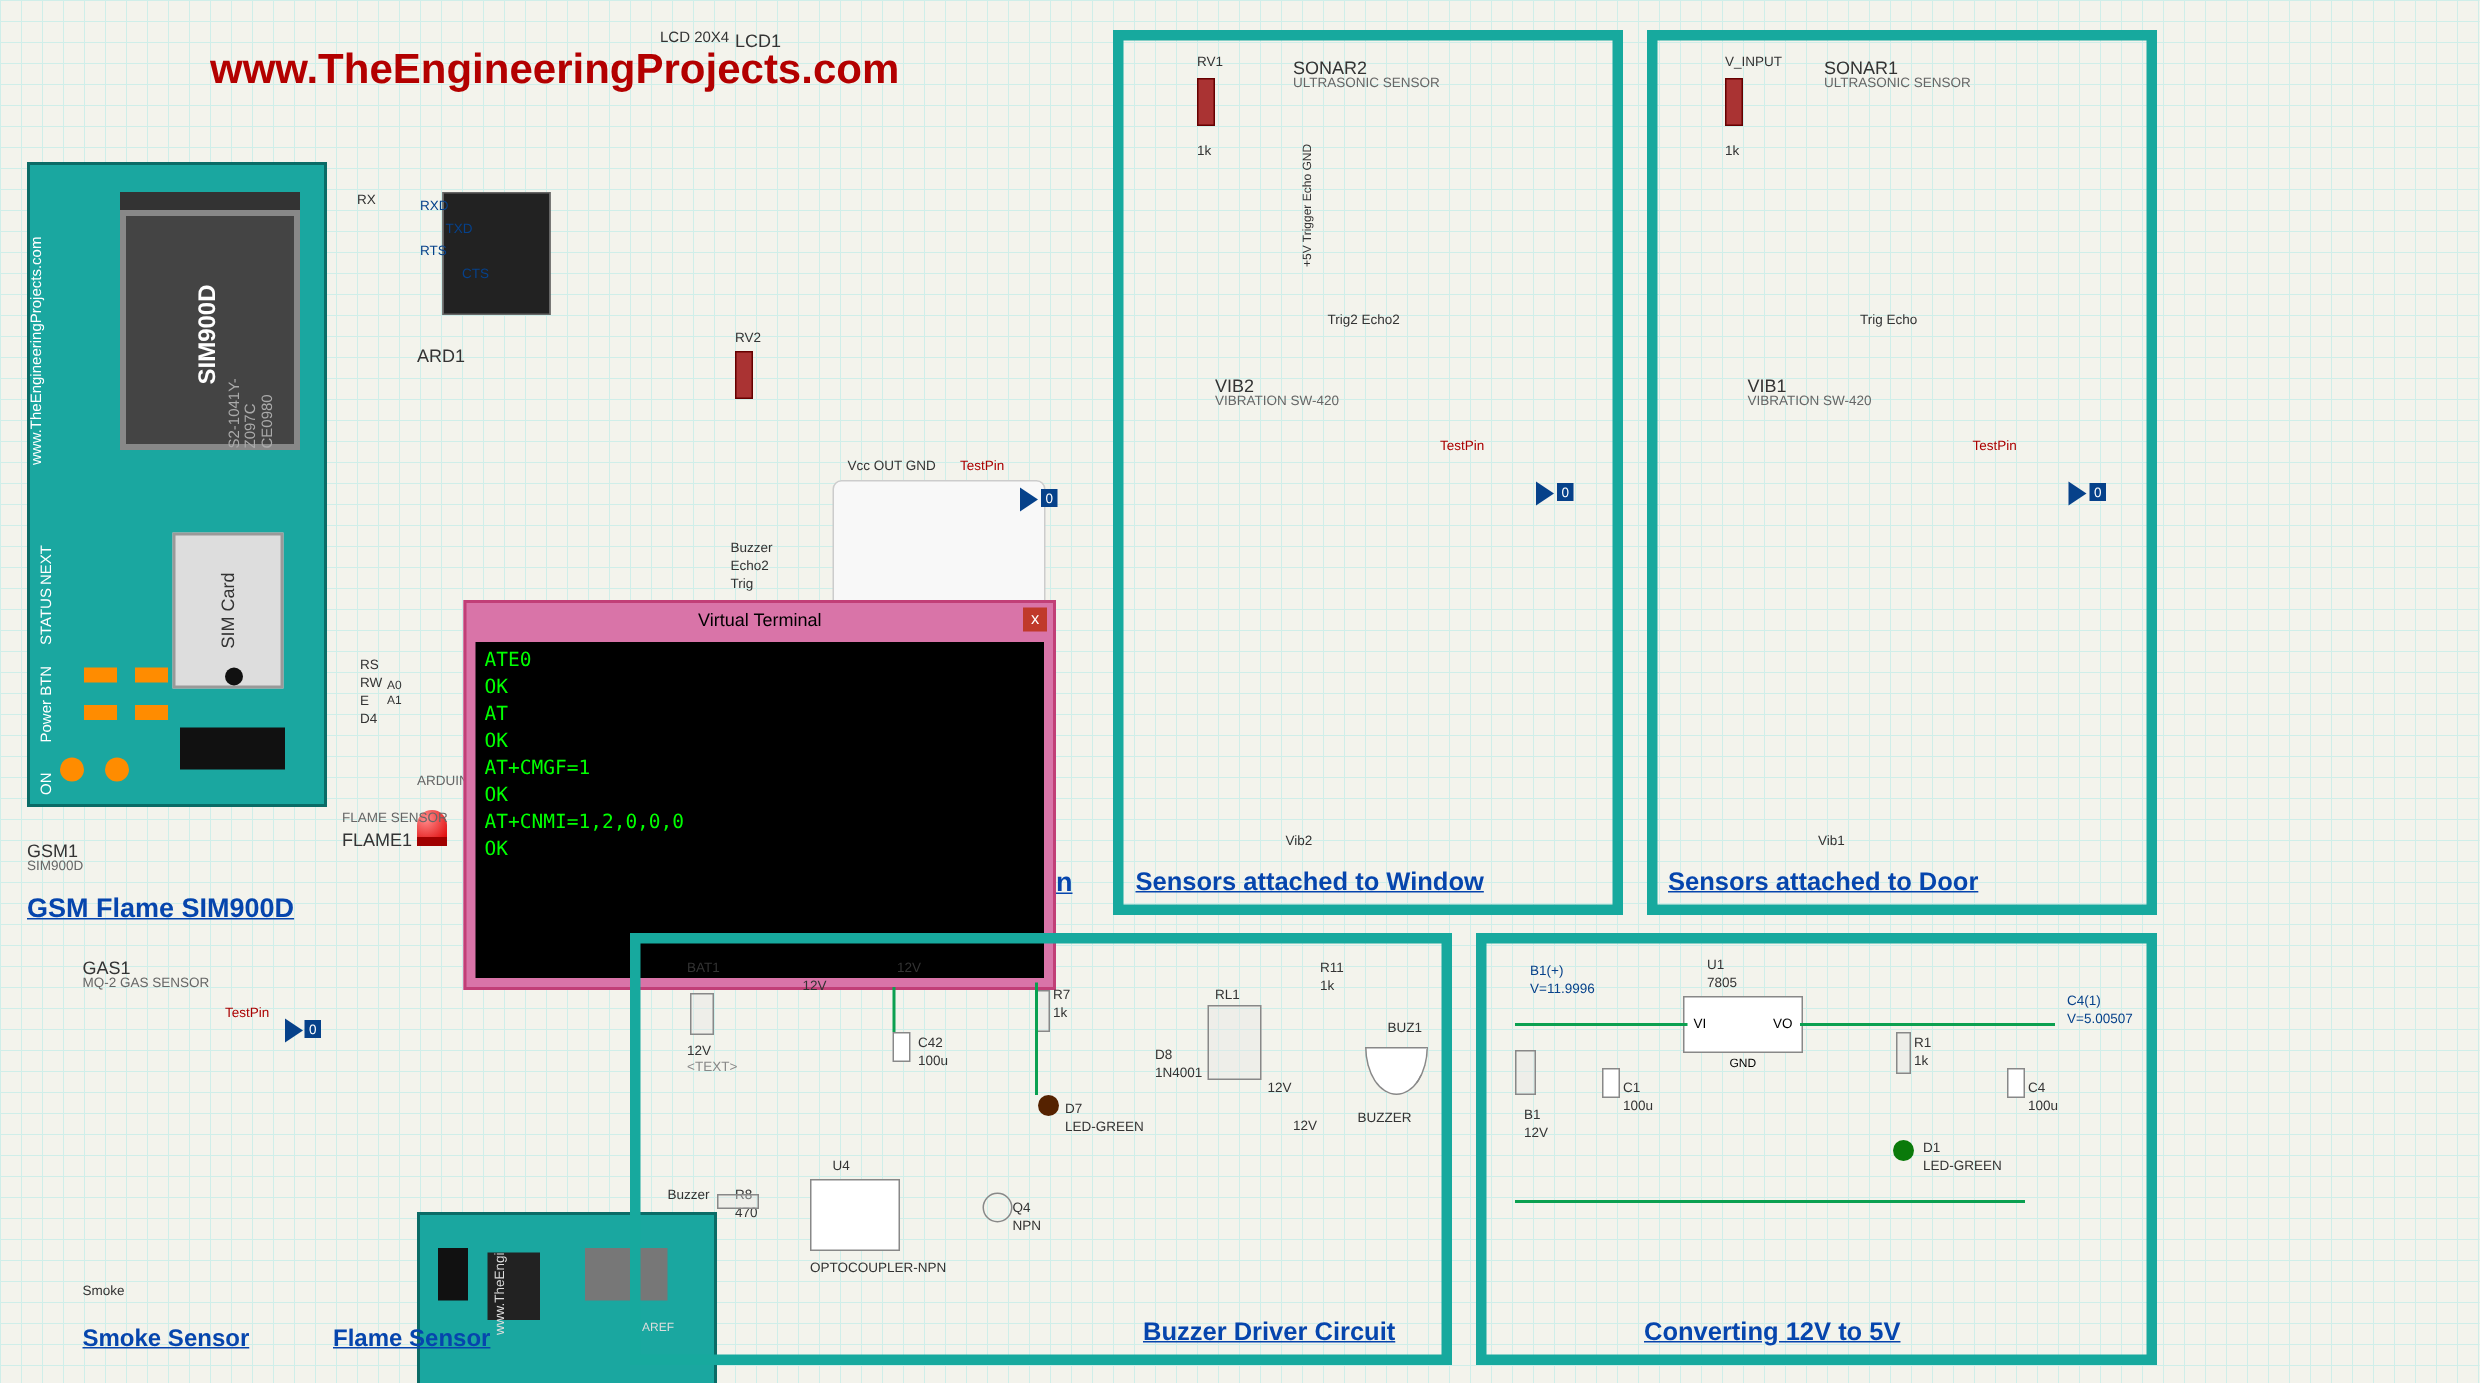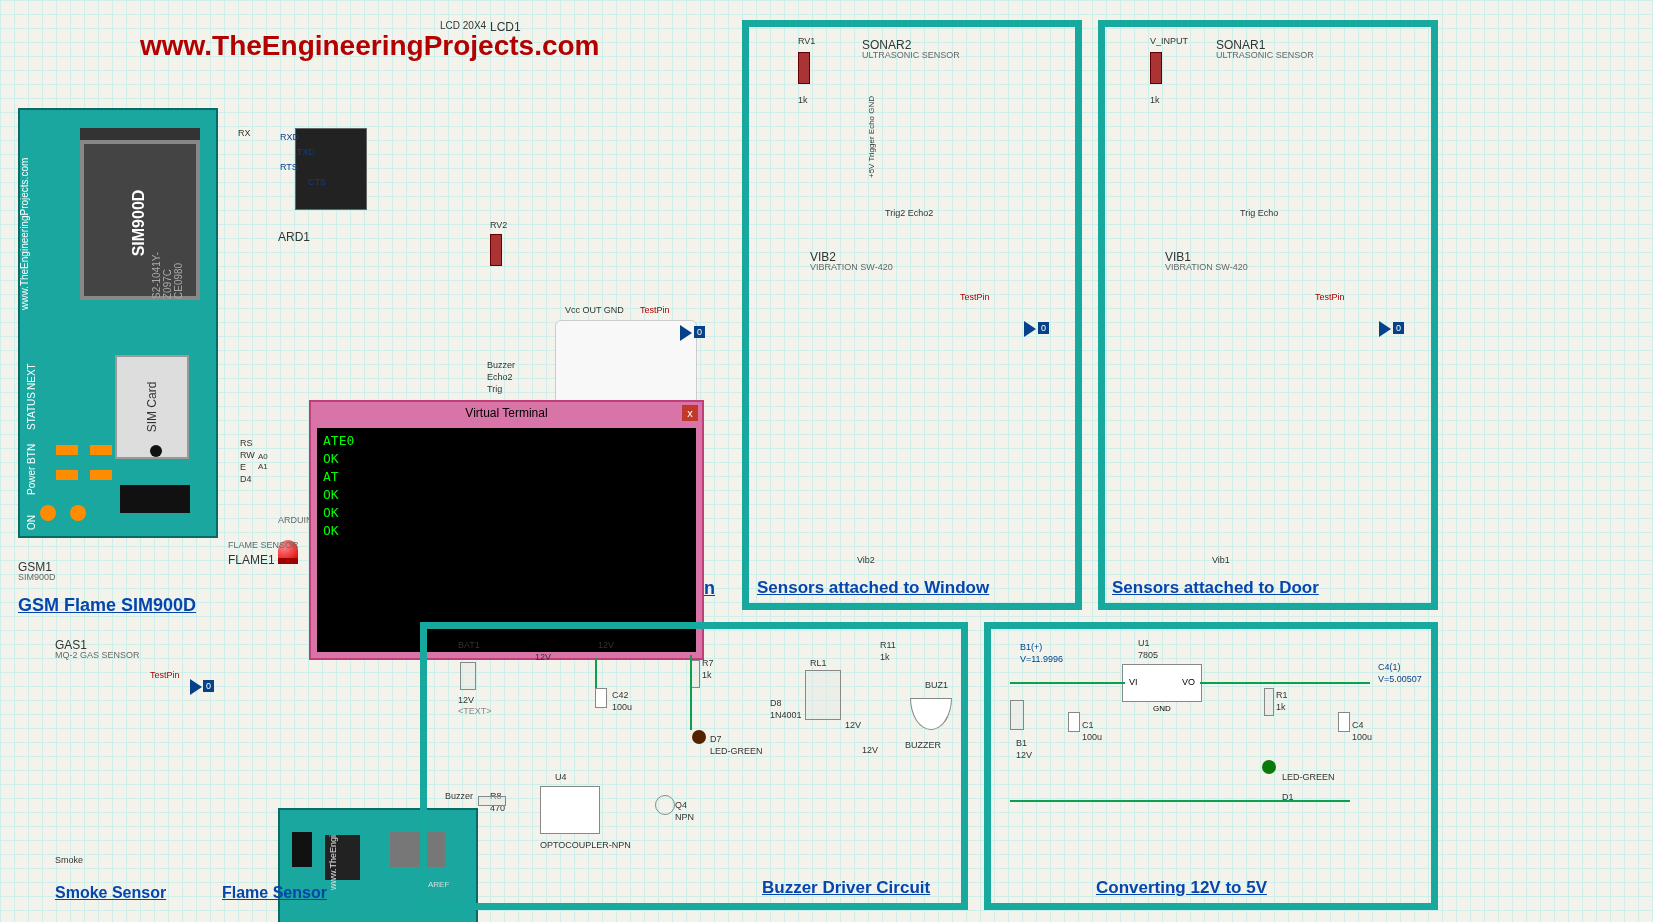--- a/index.html
+++ b/index.html
@@ -172,21 +172,23 @@
 
 <div class="vt" style="left:309px;top:400px;">
   <div class="title"><span>Virtual Terminal</span>
     <div class="close">x</div>
   </div>
   <div class="body">
     <div>ATE0</div>
     <div>OK</div>
     <div>AT</div>
     <div>OK</div>
+    <div>AT+CMGF=1</div>
     <div>OK</div>
+    <div>AT+CNMI=1,2,0,0,0</div>
     <div>OK</div>
   </div>
 </div>
 <div class="abs" style="left:704px;top:578px;color:#0645ad;text-decoration:underline;font-weight:bold;font-size:18px;">n</div>
 
 <div class="group" style="left:742px;top:20px;width:340px;height:590px;"></div>
 <div class="abs tinylbl" style="left:798px;top:36px;">RV1</div>
 <div class="abs" style="left:798px;top:52px;width:10px;height:30px;background:#a33;border:1px solid #600;"></div>
 <div class="abs tinylbl" style="left:798px;top:95px;">1k</div>
 
@@ -274,21 +276,21 @@
 <div class="abs tinylbl" style="left:1138px;top:650px;">7805</div>
 <div class="schembox" style="left:1122px;top:664px;width:80px;height:38px;background:#fff;">
   <span style="position:absolute;left:6px;top:12px;font-size:9px;">VI</span>
   <span style="position:absolute;right:6px;top:12px;font-size:9px;">VO</span>
   <span style="position:absolute;left:30px;bottom:-12px;font-size:8px;">GND</span>
 </div>
 <div class="abs tinylbl" style="left:1276px;top:690px;">R1</div>
 <div class="abs tinylbl" style="left:1276px;top:702px;">1k</div>
 <div class="schembox" style="left:1264px;top:688px;width:10px;height:28px;"></div>
 <div class="abs" style="left:1262px;top:760px;width:14px;height:14px;border-radius:50%;background:#0a7a0a;"></div>
-<div class="abs tinylbl" style="left:1282px;top:760px;margin-top:32px;">D1</div>
+<div class="abs tinylbl" style="left:1282px;top:760px;">D1</div>
 <div class="abs tinylbl" style="left:1282px;top:772px;">LED-GREEN</div>
 <div class="abs tinylbl" style="left:1352px;top:720px;">C4</div>
 <div class="abs tinylbl" style="left:1352px;top:732px;">100u</div>
 <div class="schembox" style="left:1338px;top:712px;width:12px;height:20px;background:#fff;"></div>
 <div class="abs tinylbl" style="left:1378px;top:662px;color:#06418a;">C4(1)</div>
 <div class="abs tinylbl" style="left:1378px;top:674px;color:#06418a;">V=5.00507</div>
 <div class="abs label-link" style="left:1096px;top:878px;font-size:17px;">Converting 12V to 5V</div>
 
 <div class="wire" style="left:1010px;top:682px;width:115px;height:2px;"></div>
 <div class="wire" style="left:1200px;top:682px;width:170px;height:2px;"></div>

